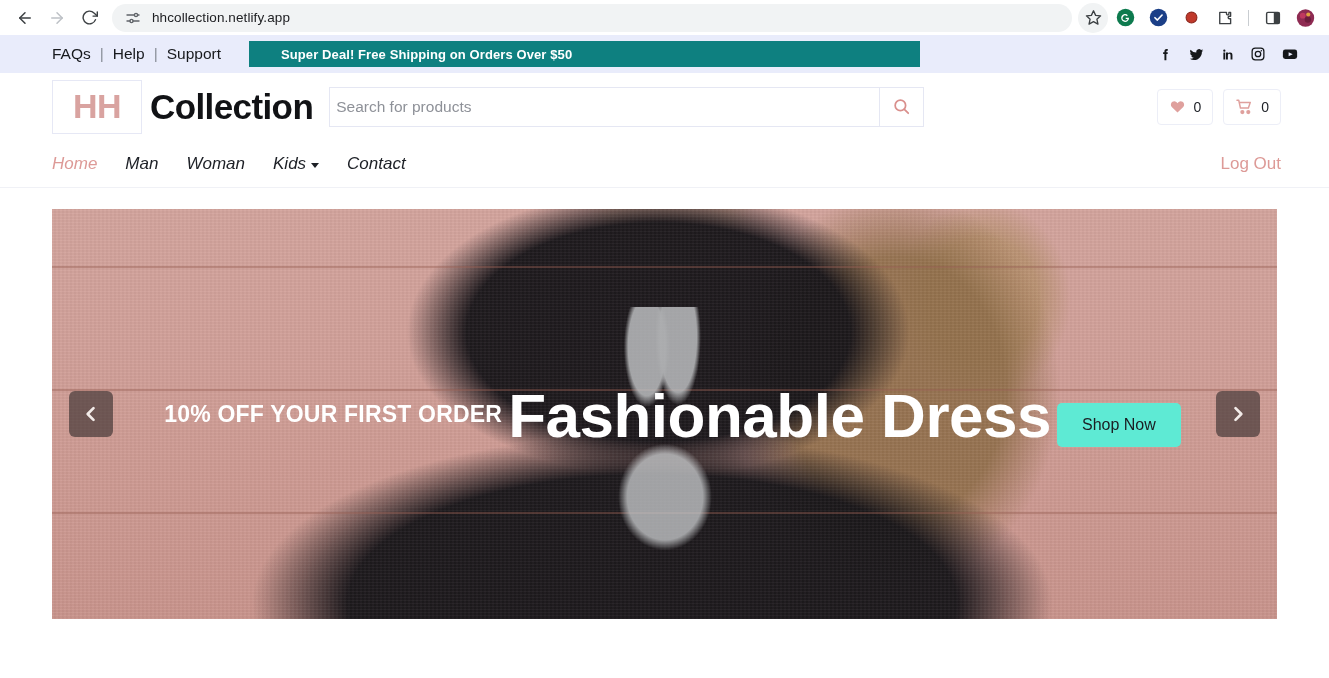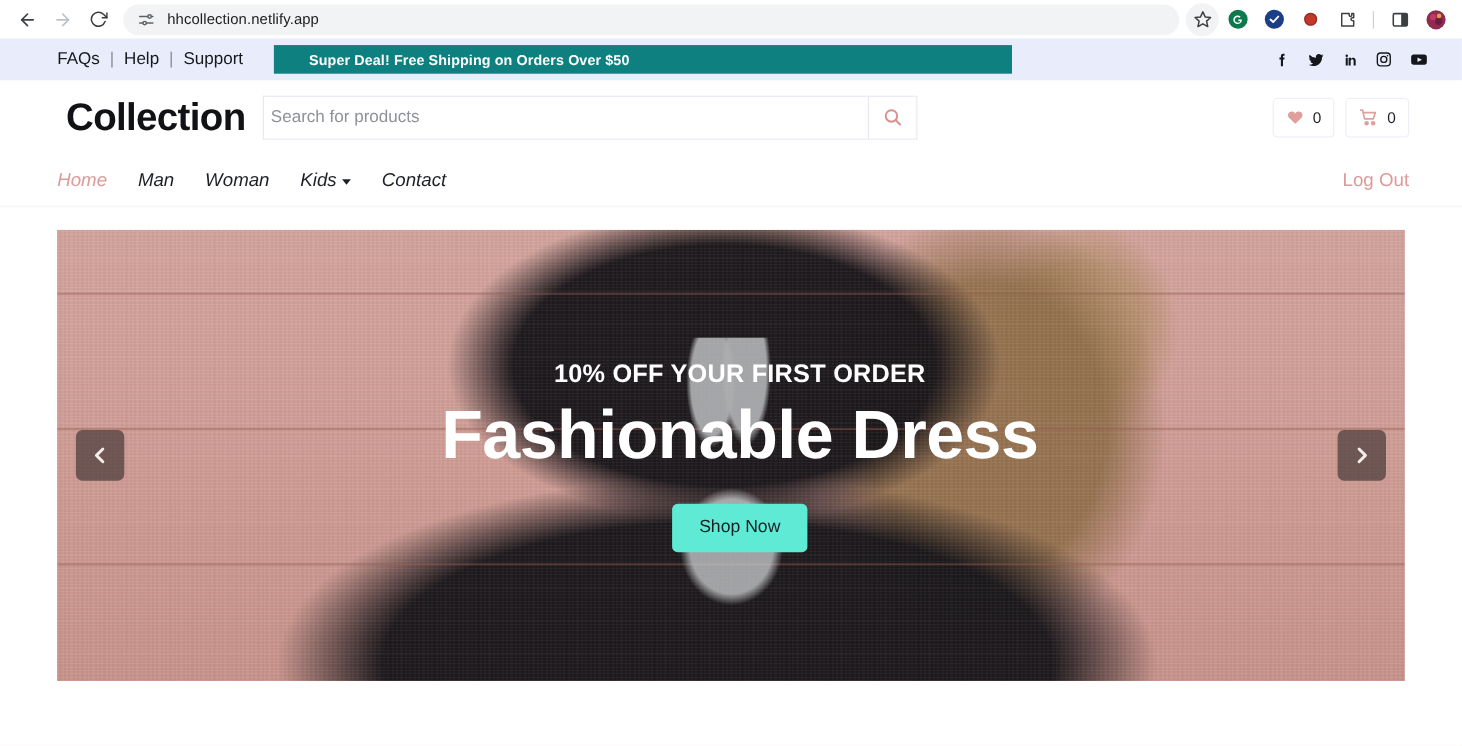--- a/index.html
+++ b/index.html
@@ -236,21 +236,21 @@
     transform: translateX(-50%);
     width: 130px; height: 250px;
     background:
       radial-gradient(ellipse 22% 30% at 36% 16%, rgba(196,198,200,0.95) 0 65%, rgba(196,198,200,0) 80%),
       radial-gradient(ellipse 22% 34% at 60% 12%, rgba(196,198,200,0.95) 0 65%, rgba(196,198,200,0) 80%),
       radial-gradient(ellipse 44% 26% at 50% 76%, rgba(196,198,200,0.93) 0 66%, rgba(196,198,200,0) 82%);
     opacity: 0.85;
   }
   .hero-overlay {
     position: absolute; inset: 0;
-    display: flex; flex-direction: column;
+    display: flex; flex-direction: row;
     align-items: center; justify-content: center;
     gap: 6px;
     margin-left: 16px;
   }
   .hero-kicker {
     font-size: 23px;
     font-weight: bold;
     color: #ffffff;
     letter-spacing: 0.2px;
     text-align: center;
@@ -416,20 +416,21 @@
       <svg width="18" height="18" viewBox="0 0 24 24" fill="currentColor">
           <rect x="2.5" y="6" width="19" height="12.5" rx="3.2"></rect>
           <polygon points="10.2 9.6 15.6 12.3 10.2 15" fill="#e9ecfb"></polygon>
         </svg>
     </a>
   </div>
 </div>
 
 <div class="header">
   <div class="brand">
+    <div class="brand-badge">HH</div>
     <div class="brand-name">Collection</div>
   </div>
 
   <div class="search-wrap">
     <input class="search-input" type="text" placeholder="Search for products" style="">
     <button class="search-btn">
       <svg width="19" height="19" viewBox="0 0 24 24" fill="none" stroke="currentColor" stroke-width="2.2" stroke-linecap="round">
           <circle cx="10.6" cy="10.6" r="6.6"></circle>
           <line x1="15.6" y1="15.6" x2="20.5" y2="20.5"></line>
         </svg>

